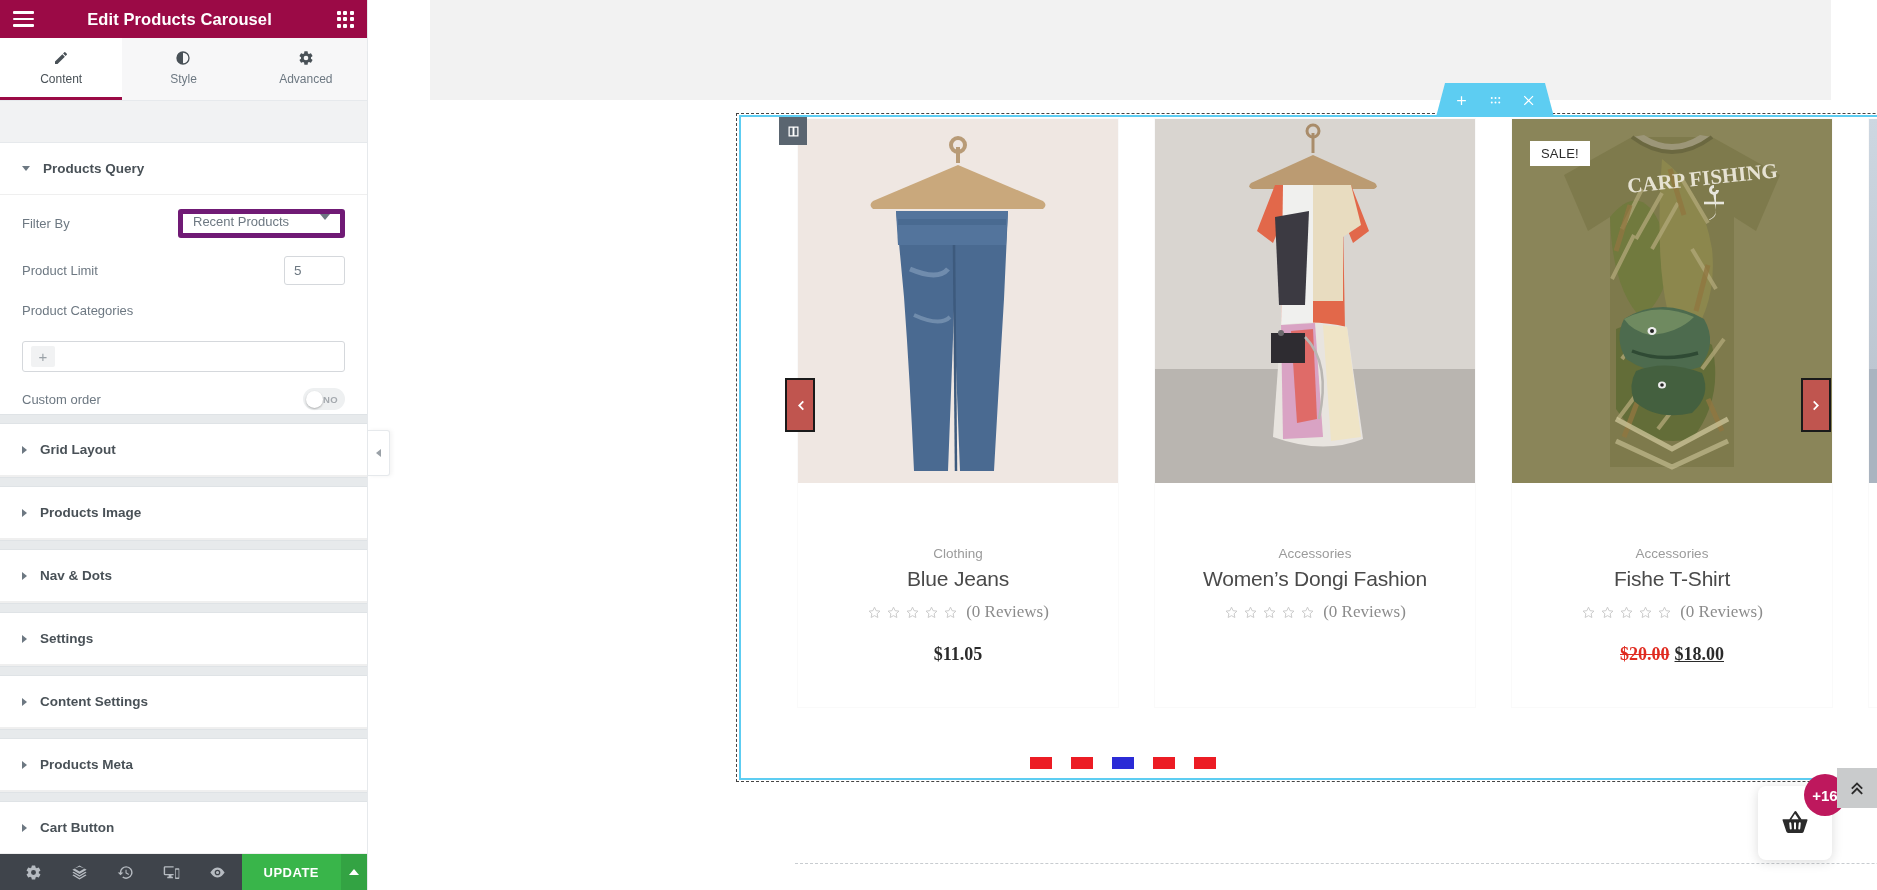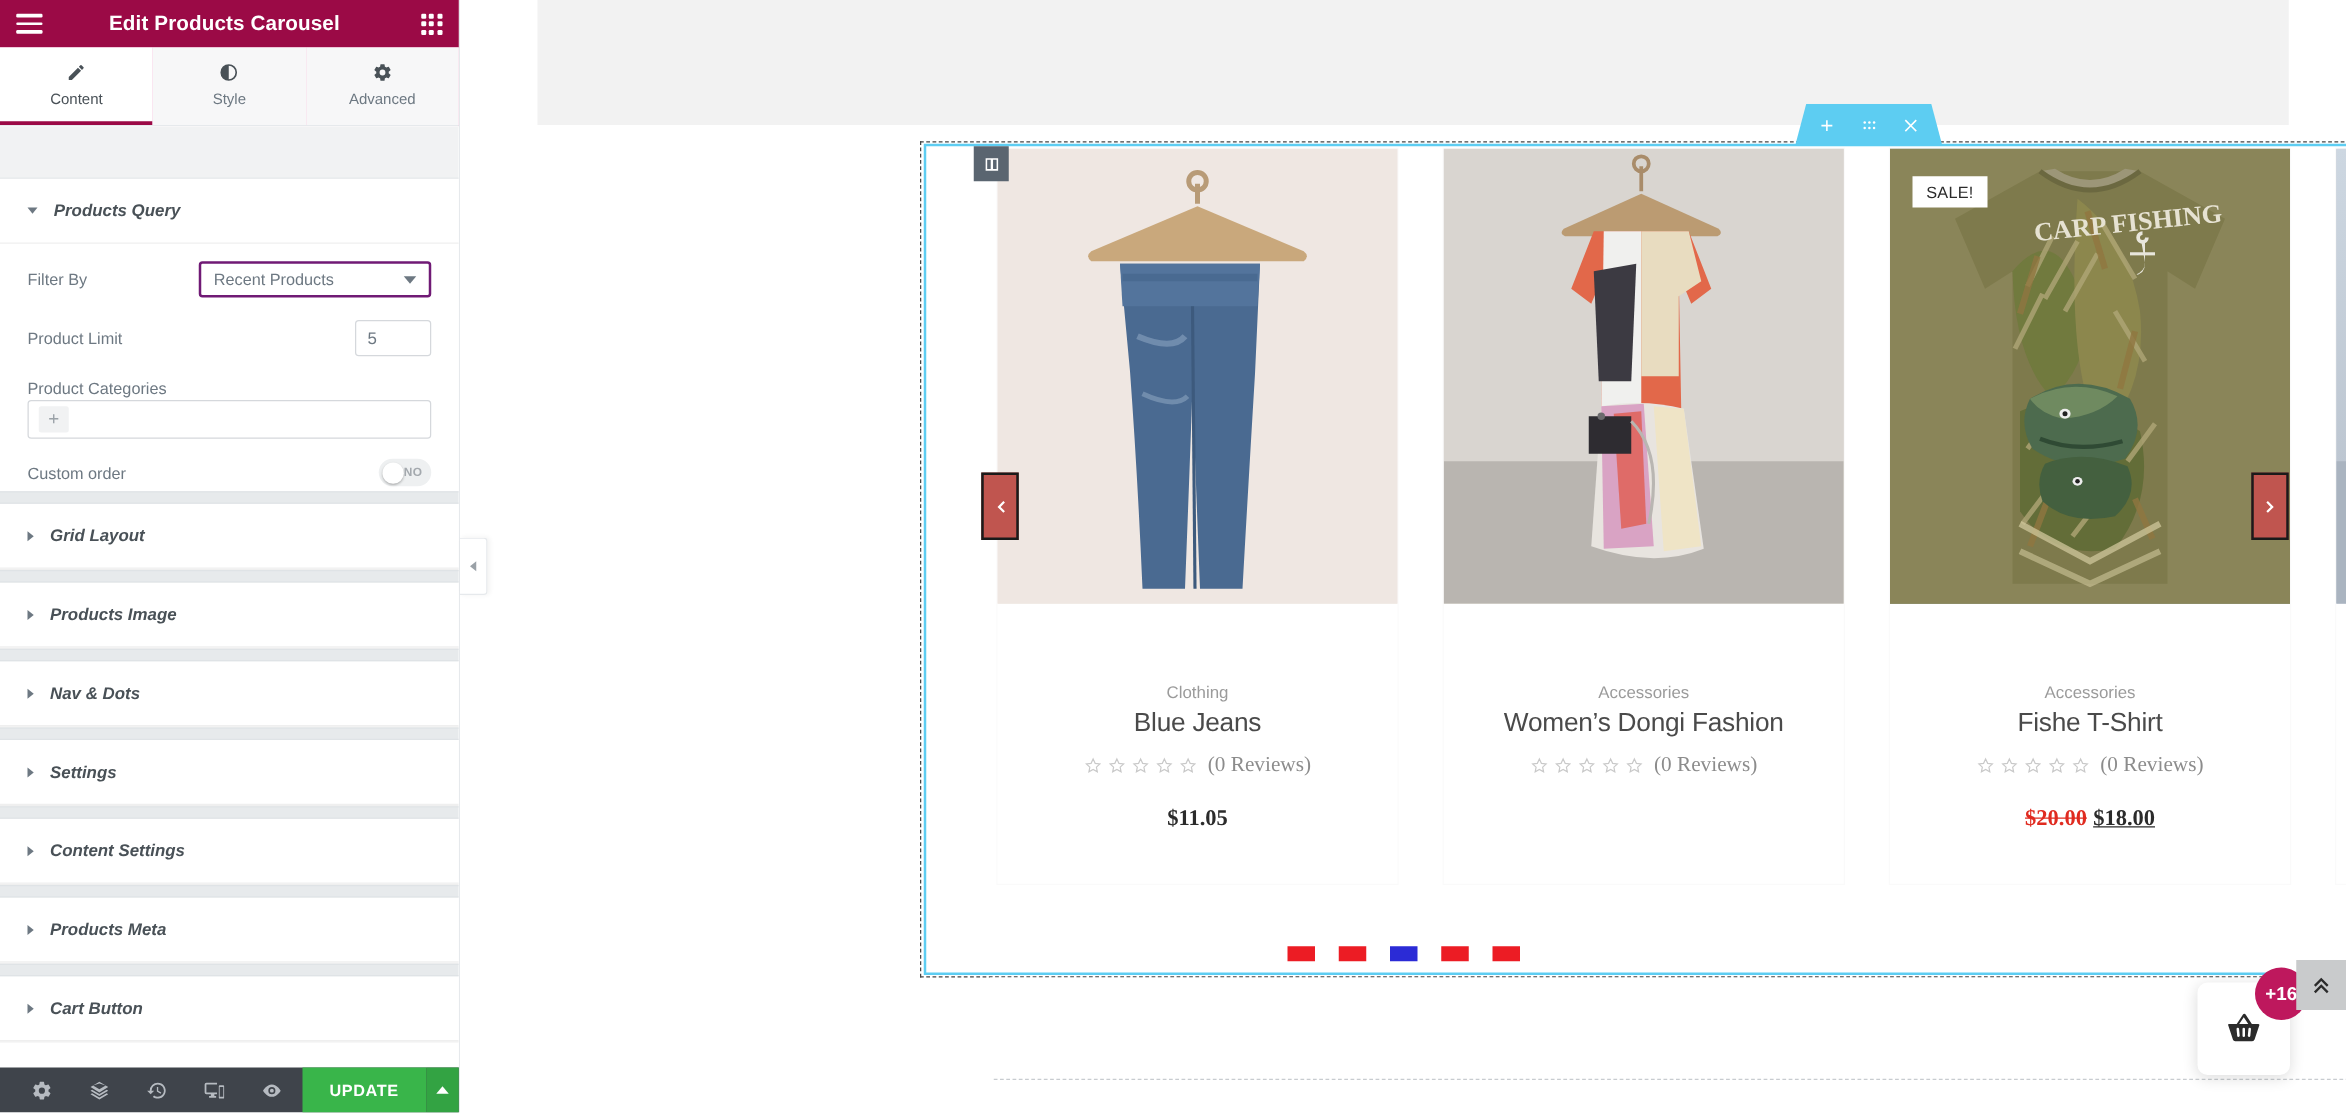--- a/index.html
+++ b/index.html
@@ -43,37 +43,37 @@
   .sb-tab svg { width:16px; height:16px; fill:#495157; }
 
   .sb-body { flex:1; overflow:hidden; background:#fff; }
   .sec-head { height:42px; background:#f1f2f3; border-bottom:1px solid #e6e9ec; }
   .panel-title { display:flex; align-items:center; gap:13px; padding:0 22px;
     height:52px; border-bottom:1px solid #efefef; cursor:pointer; }
   .panel-title .tri { width:0;height:0;border-left:5px solid #6d7882;
     border-top:4px solid transparent;border-bottom:4px solid transparent; }
   .panel-title .tri.open { border-left:4px solid transparent; border-right:4px solid transparent;
     border-top:5px solid #6d7882; border-bottom:none; }
-  .panel-title span { font-size:13.5px; font-weight:700; color:#495157;font-style:italic; }
+  .panel-title span { font-size:13.5px; font-weight:700; color:#495157; }
 
   .ctrl-pad { padding: 14px 22px 0; }
   .ctrl-row { display:flex; align-items:center; justify-content:space-between;
     margin-bottom:18px; }
   .ctrl-label { font-size:13px; color:#6d7882; }
-  .select-box { width:186px; height:29px; border:2px solid #701a75; border-radius:3px;
-    background:#fff; display:flex; align-items:center; padding:0 10px;
+  .select-box { width:167px; height:29px; border:5px solid #701a75; border-radius:3px;
+    background:#fff; display:flex; align-items:flex-start; padding:0 10px;
     font-size:13px; color:#6d7882; cursor:pointer; position:relative; }
   .select-box .cap { flex:1; }
   .caret { width:0;height:0;border-left:5px solid transparent;border-right:5px solid transparent;
     border-top:6px solid #6d7882; }
   .num-input { width:61px; height:29px; border:1px solid #d5d8dc; border-radius:3px;
     background:#fff; font-size:13.5px; color:#6d7882; padding:0 9px;
     font-family:"Liberation Sans",sans-serif; }
   .ctrl-block { margin-bottom:16px; }
-  .ctrl-block > .ctrl-label { display:block; margin-bottom:2px; }
+  .ctrl-block > .ctrl-label { display:block; margin-bottom:23px; }
   .tag-box { width:100%; height:31px; border:1px solid #d5d8dc; border-radius:3px;
     display:flex; align-items:center; padding:0 8px; cursor:text; }
   .plus-chip { width:24px; height:21px; background:#f1f2f3; border-radius:2px;
     display:flex; align-items:center; justify-content:center; color:#9aa1a7; font-size:15px; }
   .toggle { width:42px; height:22px; border-radius:11px; background:#eef0f1;
     display:flex; align-items:center; padding:0 3px; cursor:pointer; position:relative; }
   .toggle .knob { width:17px; height:17px; border-radius:50%; background:#fff;
     box-shadow:0 1px 2px rgba(0,0,0,.28); }
   .toggle .tlabel { position:absolute; right:7px; font-size:9.5px; color:#a4a9ae;
     font-weight:700; letter-spacing:.4px; }

